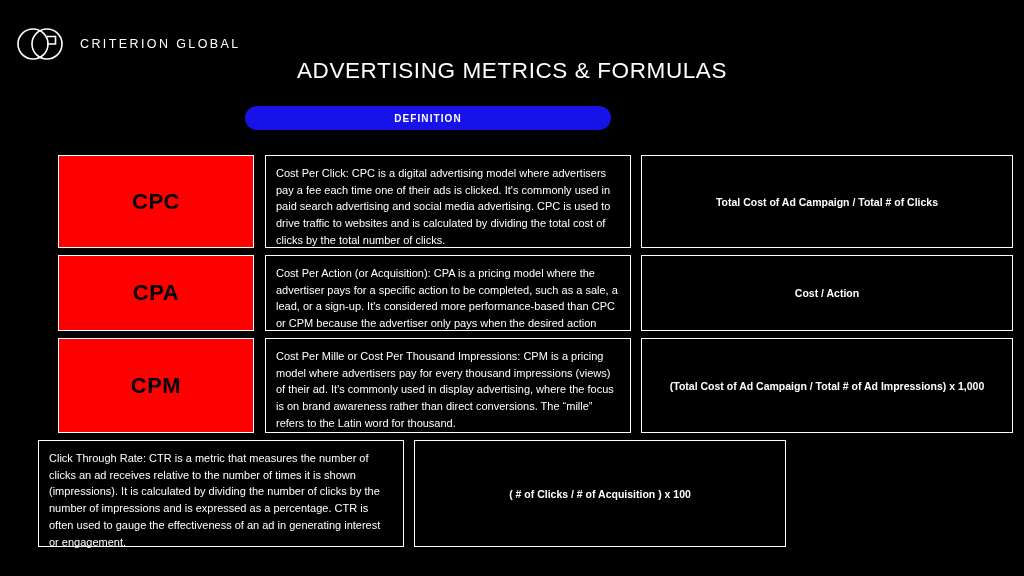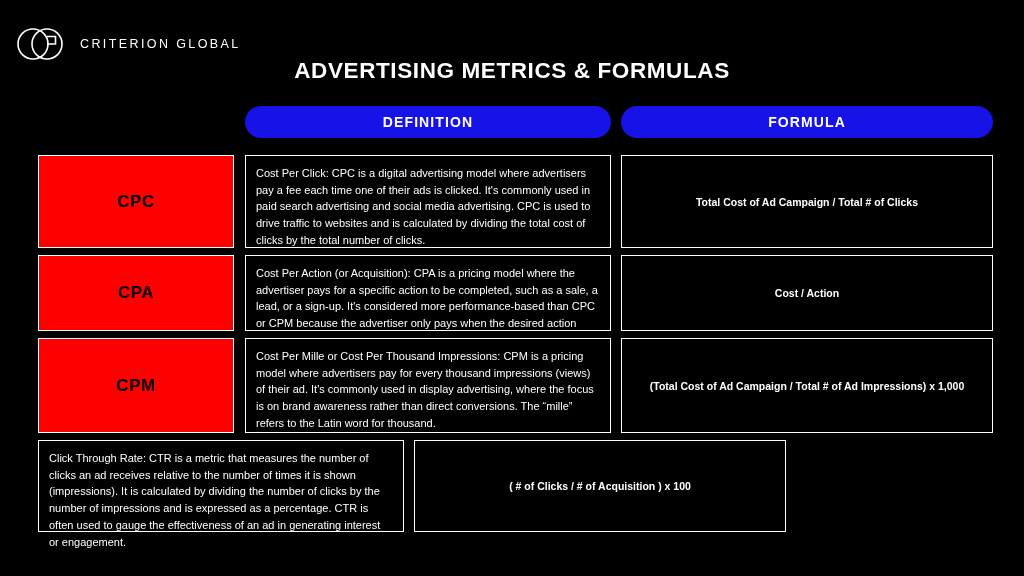--- a/index.html
+++ b/index.html
@@ -39,21 +39,21 @@
   }
 
   
   .title {
     position: absolute;
     top: 58px;
     left: 0;
     width: 1024px;
     text-align: center;
     font-size: 22.5px;
-    font-weight: bold;
+    font-weight: normal;
     letter-spacing: 0.6px;
     color: #ffffff;
   }
 
   
   .sheet {
     position: absolute;
     top: 106px;
     left: 0;
     width: 1024px;
@@ -65,25 +65,25 @@
     height: 40px;
     padding-left: 38px;
     box-sizing: border-box;
   }
   .col-spacer {
     width: 196px;
     flex: 0 0 196px;
     margin-right: 11px;
   }
   .head-pill {
-    height: 32px;
+    height: 24px;
     border-radius: 18px;
     background: #1712e8;
     color: #ffffff;
-    font-size: 14px;
+    font-size: 10px;
     font-weight: bold;
     letter-spacing: 1.1px;
     display: flex;
     align-items: center;
     justify-content: center;
     box-sizing: border-box;
   }
   .head-def {
     flex: 0 0 366px;
     width: 366px;
@@ -109,23 +109,24 @@
     flex: 0 0 196px;
     width: 196px;
     margin-right: 11px;
     background: #fe0000;
     border: 1px solid #ffffff;
     box-sizing: border-box;
     display: flex;
     align-items: center;
     justify-content: center;
     color: #000000;
-    font-size: 17px;
+    font-size: 22px;
     font-weight: bold;
     letter-spacing: 0.5px;
+    margin-left: 20px;
   }
 
   .def-cell {
     flex: 0 0 366px;
     width: 366px;
     margin-right: 10px;
     background: #000000;
     border: 1px solid #ffffff;
     box-sizing: border-box;
     padding: 9px 10px 9px 10px;
@@ -147,21 +148,21 @@
     padding: 6px 20px;
     font-size: 10.5px;
     font-weight: bold;
     color: #ffffff;
     text-align: center;
   }
 
   .h-cpc { height: 93px; }
   .h-cpa { height: 76px; }
   .h-cpm { height: 95px; }
-  .h-ctr { height: 92px; }
+  .h-ctr { height: 107px; }
 </style>
 </head>
 <body>
 
 <div class="brand">
   <span>
     <svg class="brand-logo" viewBox="0 0 54 40" xmlns="http://www.w3.org/2000/svg">
       <g fill="none" stroke="#ffffff" stroke-width="1.6">
         <circle cx="19" cy="20" r="15"></circle>
         <circle cx="33" cy="20" r="15"></circle>
@@ -172,21 +173,20 @@
   <span class="brand-name">CRITERION GLOBAL</span>
 </div>
 
 <div class="title">ADVERTISING METRICS &amp; FORMULAS</div>
 
 <div class="sheet">
 
   <div class="header-row">
     <div class="col-spacer"></div>
     <div class="head-pill head-def">DEFINITION</div>
-    <div class="head-pill head-form">FORMULA</div>
   </div>
 
   <div class="rows">
 
     <div class="row">
       <div class="metric-cell h-cpc">CPC</div>
       <div class="def-cell h-cpc">Cost Per Click: CPC is a digital advertising model where advertisers pay a fee each time one of their ads is clicked. It's commonly used in paid search advertising and social media advertising. CPC is used to drive traffic to websites and is calculated by dividing the total cost of clicks by the total number of clicks.</div>
       <div class="formula-cell h-cpc">Total Cost of Ad Campaign / Total # of Clicks</div>
     </div>
 

